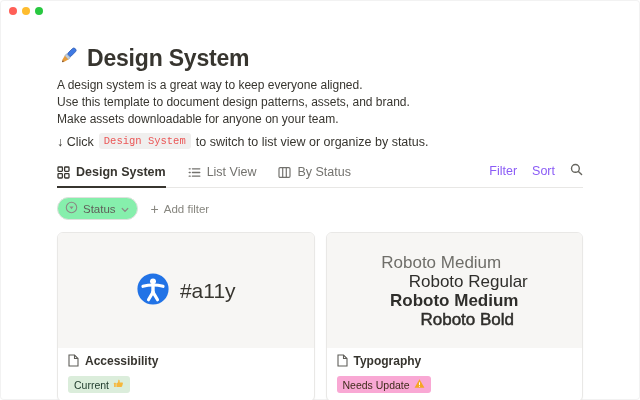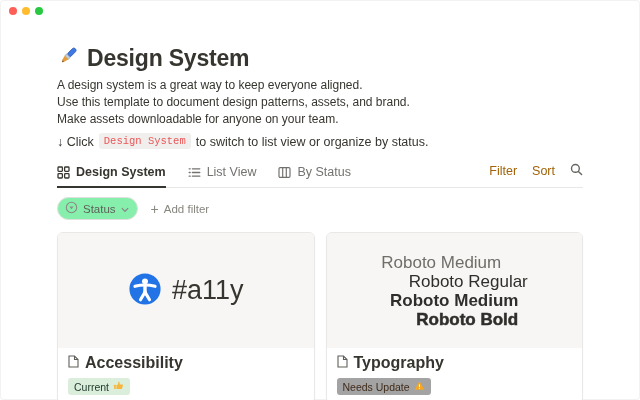--- a/index.html
+++ b/index.html
@@ -35,54 +35,54 @@
   }
 
   .tabbar { display:flex; align-items:flex-end; margin-top:14px; border-bottom:1px solid #e8e7e5; }
   .tab {
     display:flex; align-items:center; gap:6px; font-size:12.5px; color:#73726e;
     padding-bottom:7px; margin-right:22px; margin-bottom:-1px;
     border-bottom:2px solid transparent; cursor:pointer;
   }
   .tab.active { color:#37352f; font-weight:bold; border-bottom-color:#37352f; }
   .tab svg { display:block; }
-  .view-controls { margin-left:auto; display:flex; align-items:center; gap:15px; padding-bottom:8px; font-size:12.5px; color:#a16207; }
+  .view-controls { margin-left:auto; display:flex; align-items:center; gap:15px; padding-bottom:8px; font-size:12.5px; color:#8b5cf6; }
   .view-controls span { cursor:pointer; }
 
   .filter-row { margin-top:9px; display:flex; align-items:center; gap:13px; }
   .status-chip {
     display:inline-flex; align-items:center; gap:5px;
     border:1px solid #e1e0de; border-radius:12px; padding:3px 8px 3px 7px;
     font-size:11.5px; color:#5f5e59; cursor:pointer; background:#86efac;
   }
   .add-filter { display:inline-flex; align-items:center; gap:5px; font-size:11.5px; color:#87867f; cursor:pointer; }
   .plus-glyph { font-size:14px; line-height:10px; color:#87867f; }
 
   .cards { margin-top:12px; display:grid; grid-template-columns:1fr 1fr; gap:11px; }
   .card {
     border:1px solid #e9e8e6; border-radius:6px; background:#fff; overflow:hidden;
     box-shadow:0 1px 2px rgba(15,15,15,0.03); cursor:pointer;
   }
   .cover { height:115px; background:#f7f6f4; display:flex; align-items:center; justify-content:center; }
   .cover-a11y { display:flex; align-items:center; gap:10px; }
-  .a11y-text { font-size:27px; color:#37352f; }
+  .a11y-text { font-size:21px; color:#37352f; }
   .cover-type { display:flex; flex-direction:column; align-items:center; line-height:19px; font-size:17px; color:#2f2e2b; }
   .line-light  { color:#6f6e69; transform:translateX(-13px); }
   .line-regular{ transform:translateX(14px); }
   .line-medium { font-weight:bold; transform:translateX(0); }
-  .line-bold   { font-weight:bold; transform:translateX(13px); -webkit-text-stroke:0.5px #2f2e2b; }
+  .line-bold   { font-weight:normal; transform:translateX(13px); -webkit-text-stroke:0.5px #2f2e2b; }
 
   .card-body { padding:6px 10px 8px; }
-  .card-title { display:flex; align-items:flex-end; gap:6px; font-size:16px; font-weight:bold; color:#37352f; }
+  .card-title { display:flex; align-items:flex-start; gap:6px; font-size:12px; font-weight:bold; color:#37352f; }
   .badge {
     margin-top:6px; display:inline-flex; align-items:flex-end; gap:4px;
     font-size:10.5px; padding:2px 6px; border-radius:3px;
   }
   .badge-green  { background:#dbeddb; color:#1c3829; }
-  .badge-yellow { background:#a3a3a3; color:#402c1b; }
+  .badge-yellow { background:#f9a8d4; color:#402c1b; }
 </style>
 </head>
 <body>
 
 <div class="window">
 
   <div class="traffic">
     <div class="dot red"></div>
     <div class="dot yellow"></div>
     <div class="dot green"></div>

